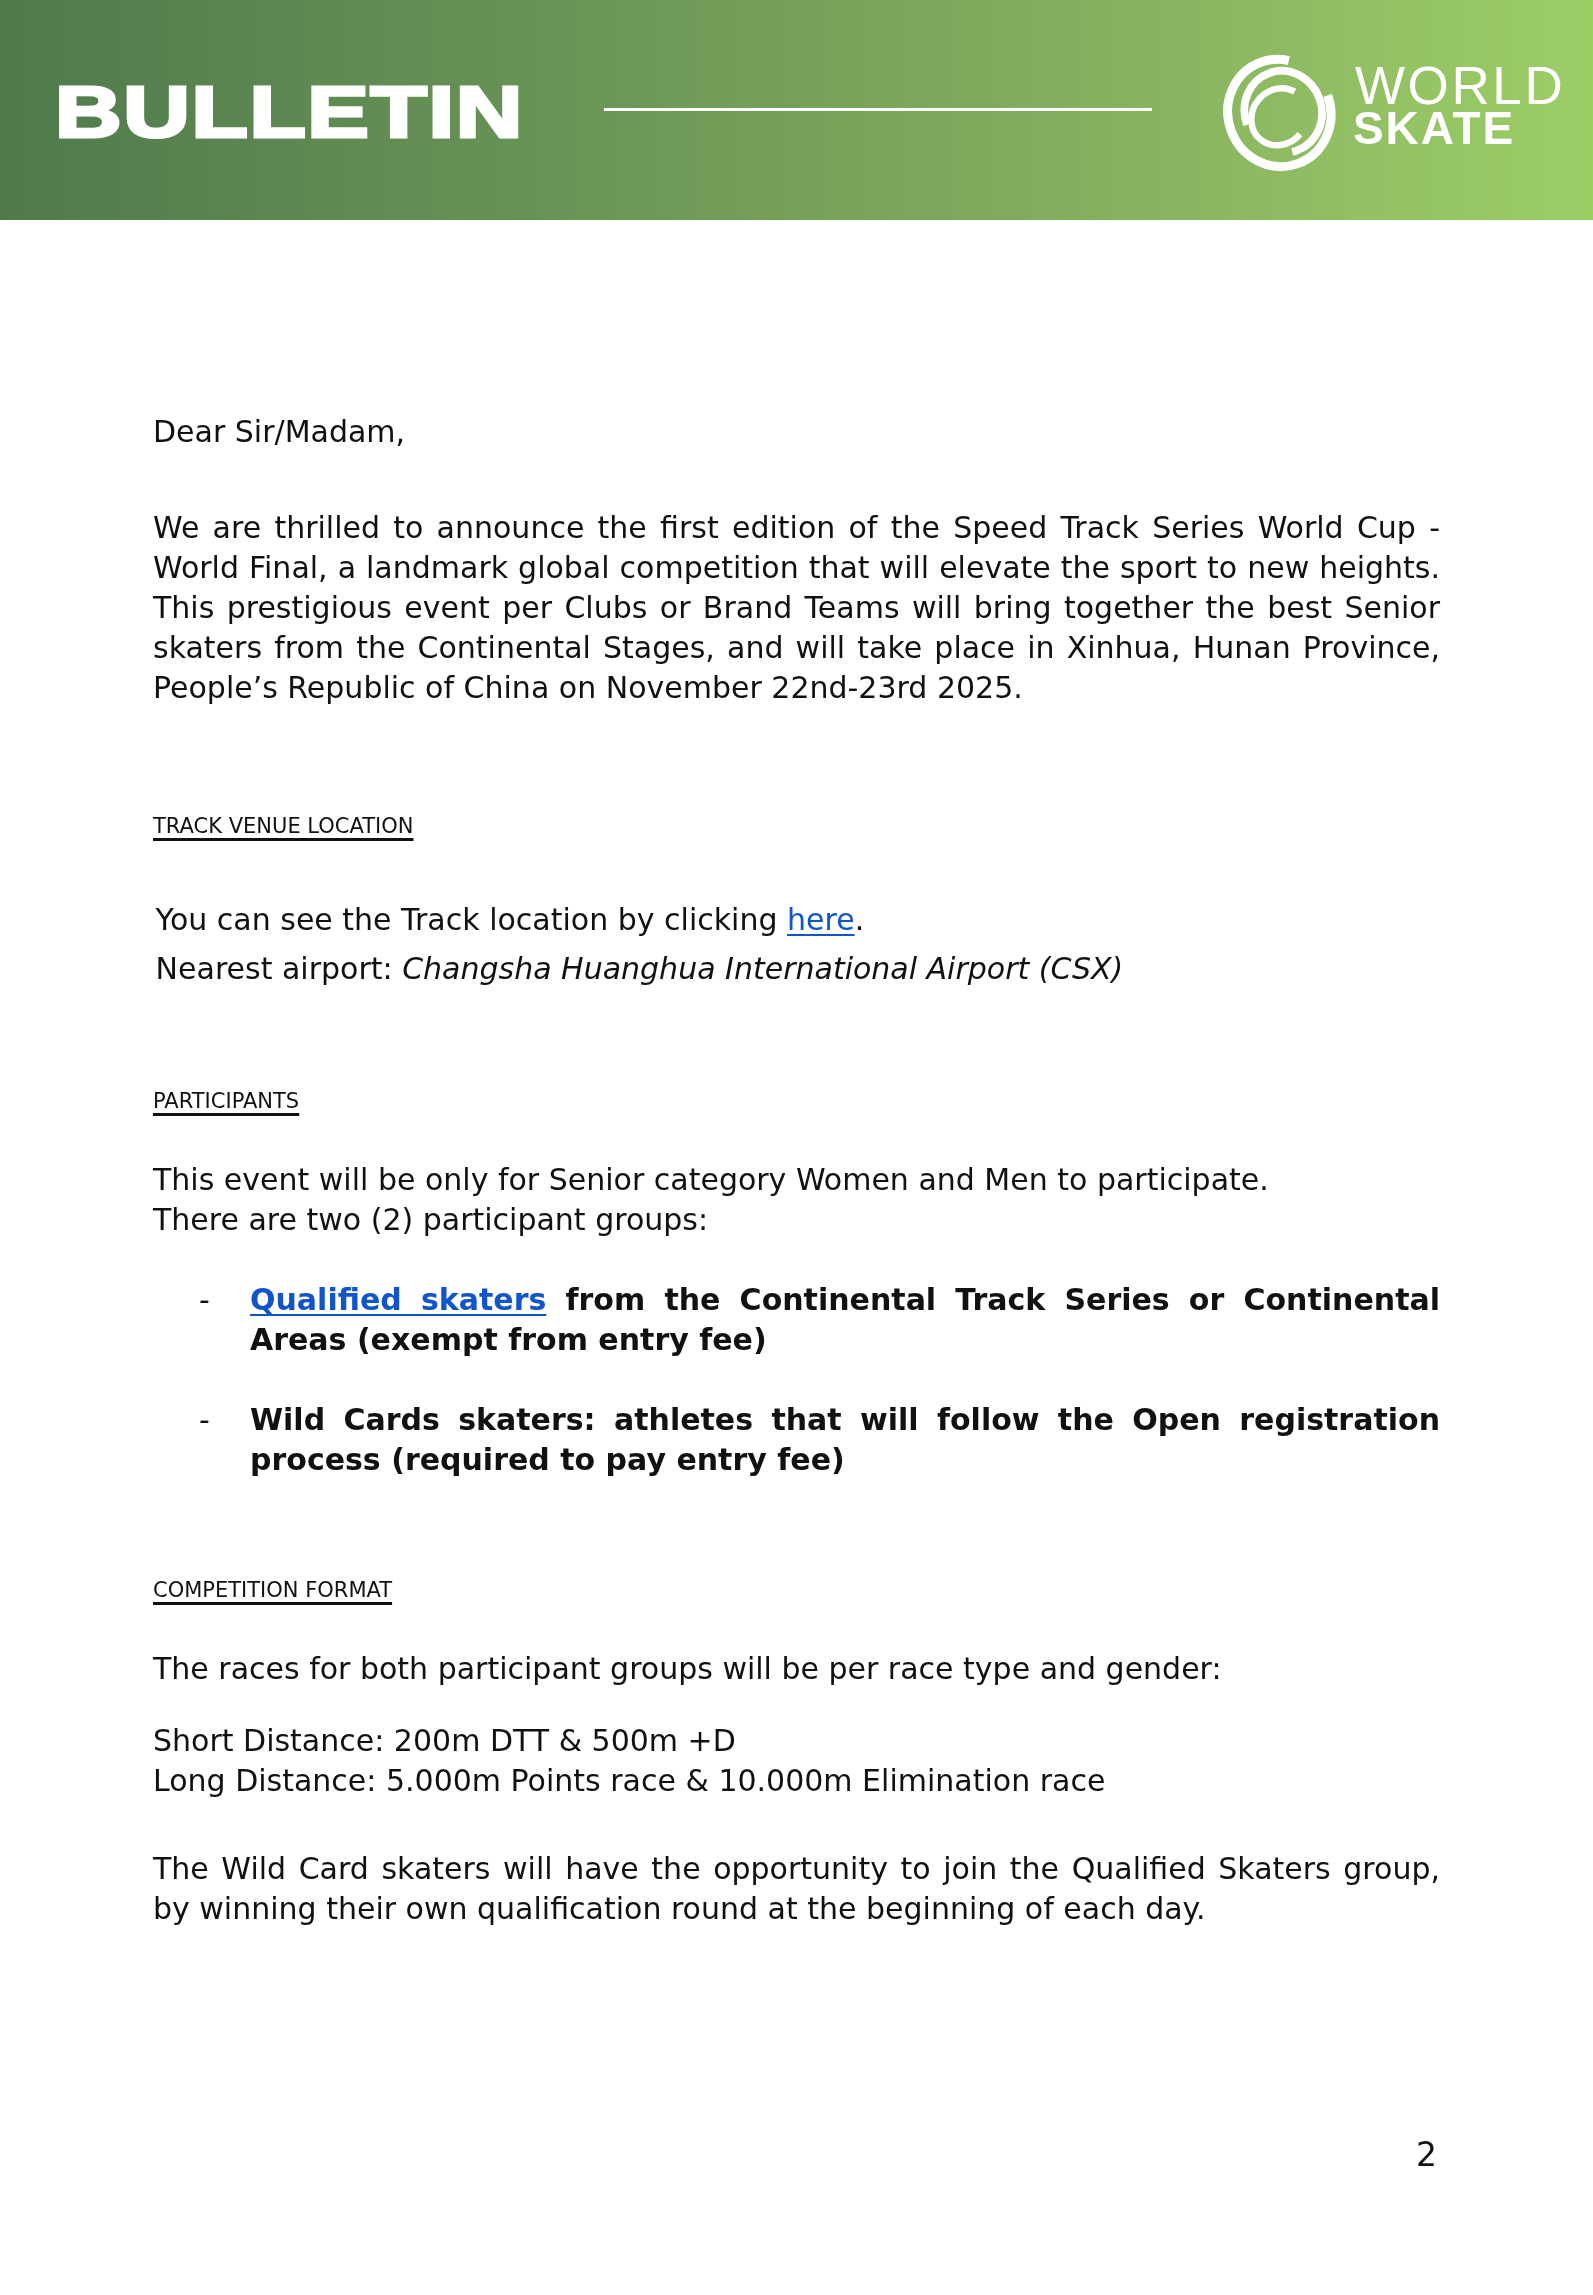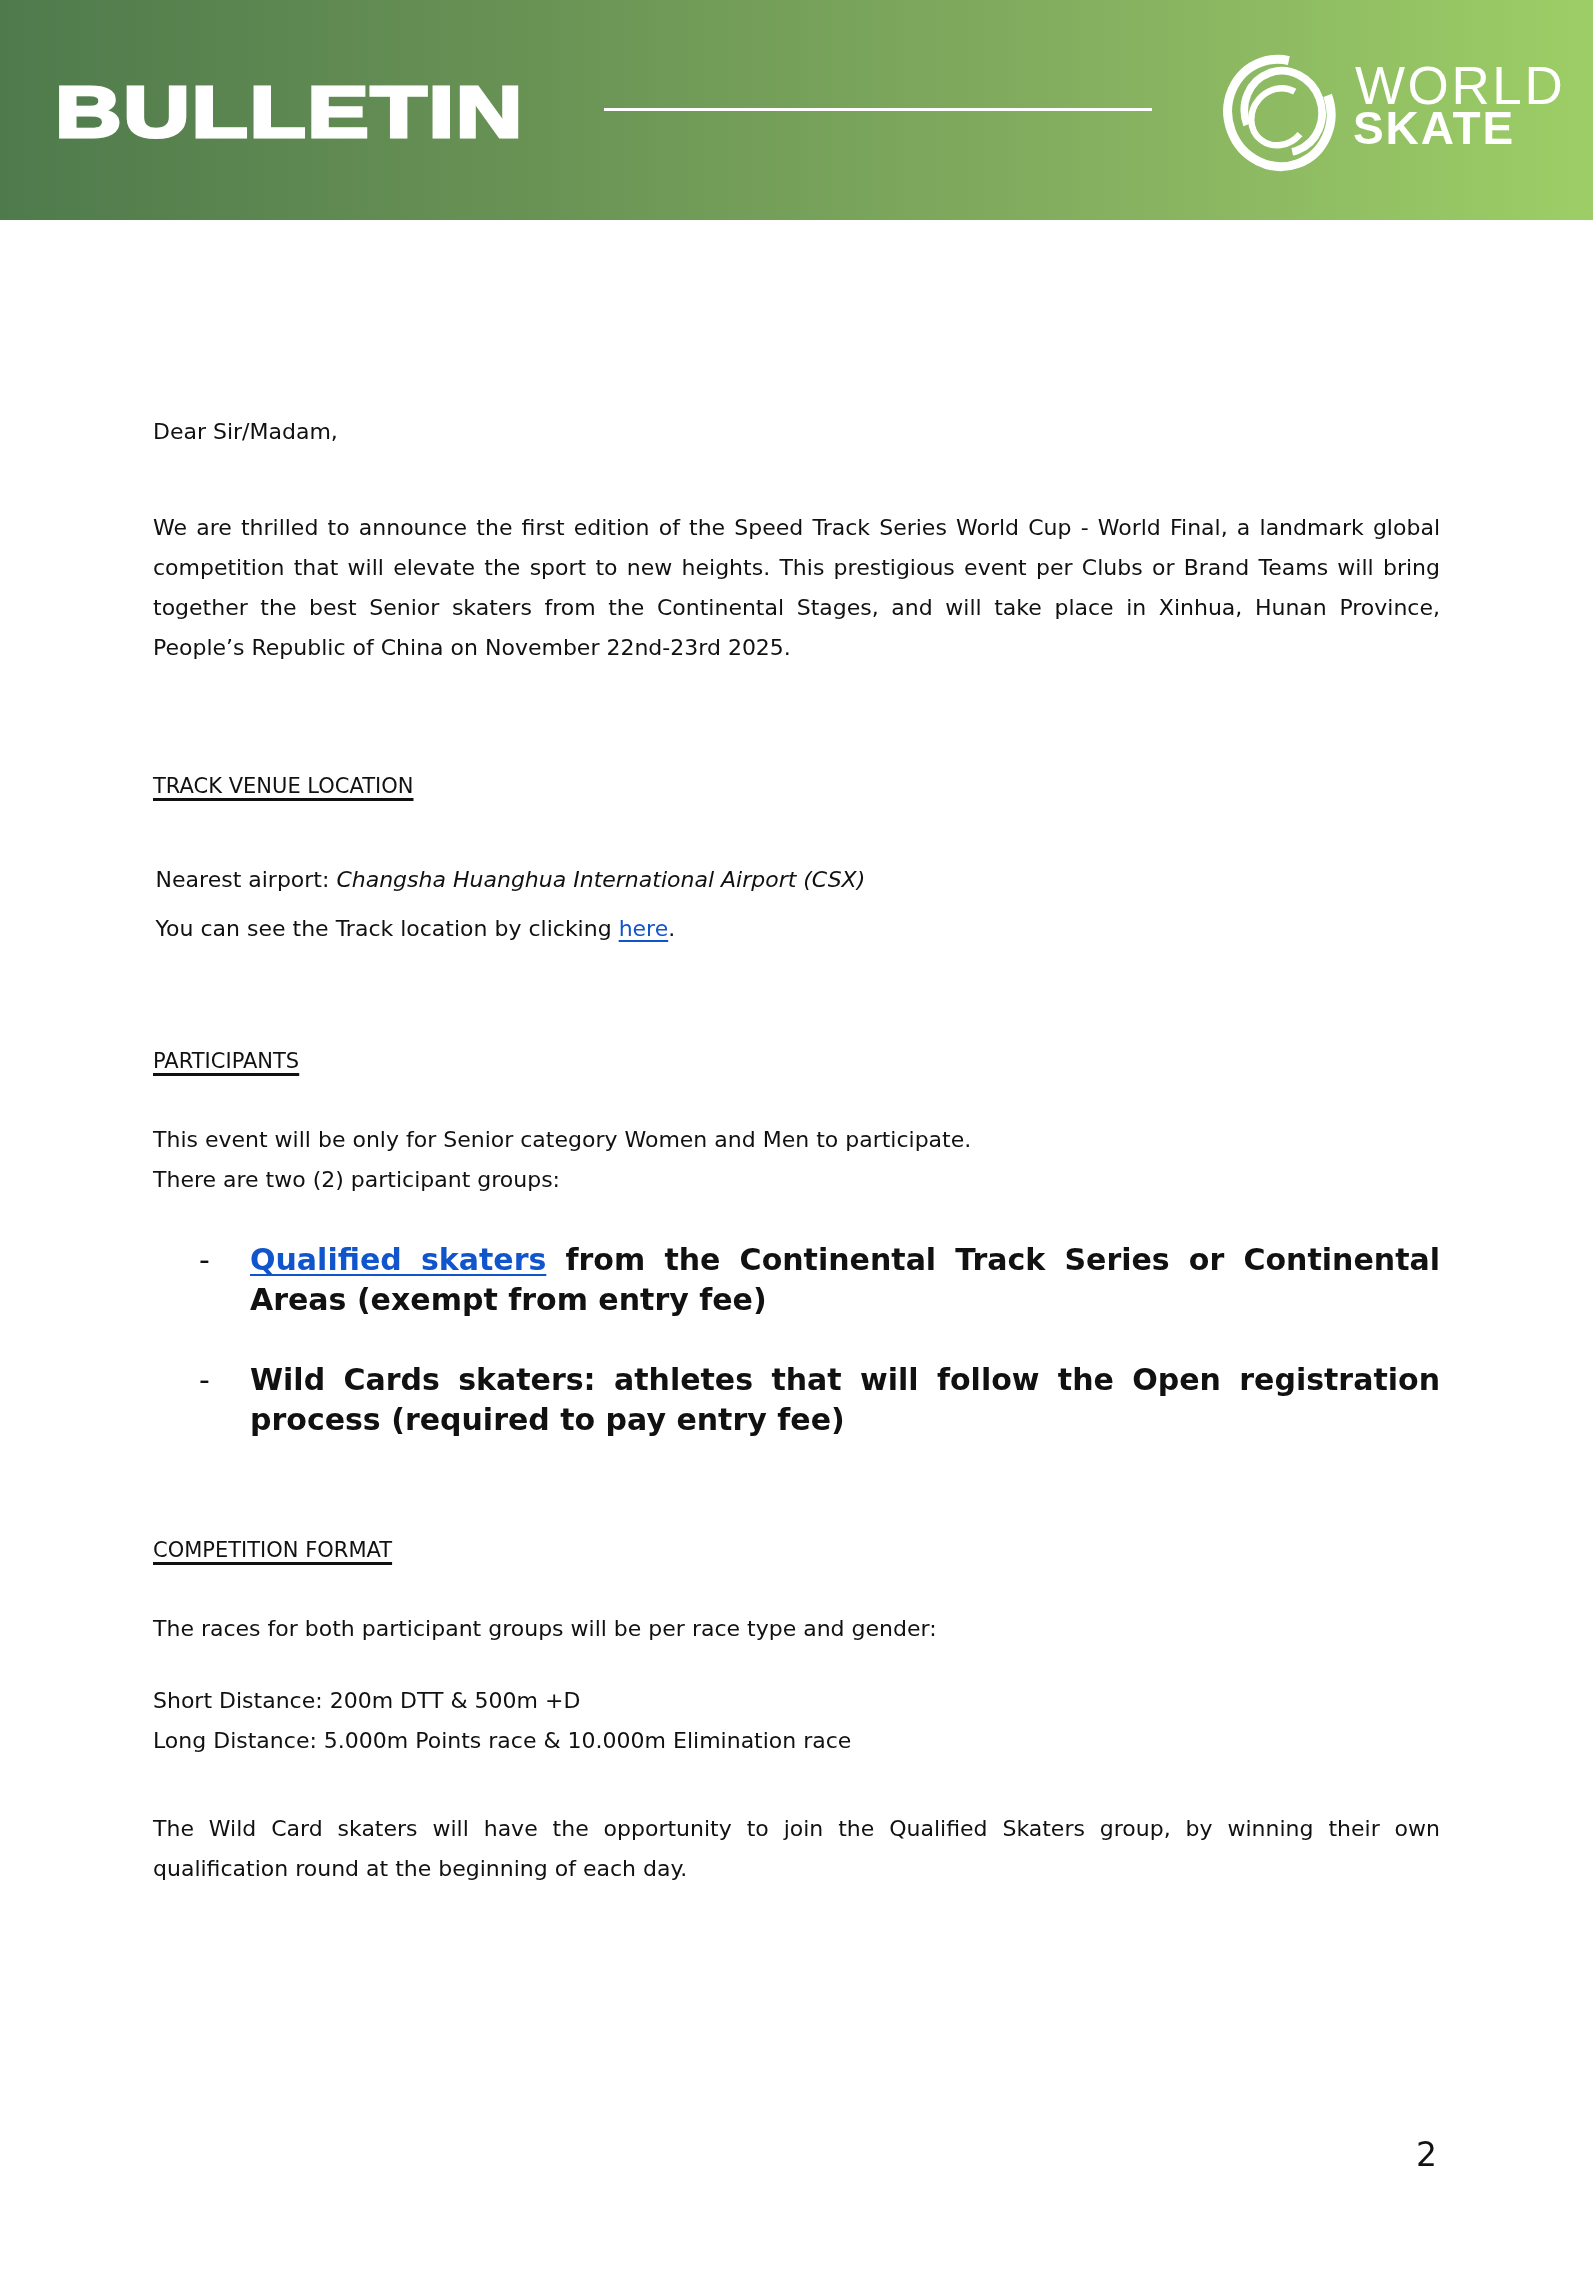--- a/index.html
+++ b/index.html
@@ -26,21 +26,21 @@
   .logo svg { position: absolute; left: 0; top: 0; }
   .logo-world {
     position: absolute; left: 135px; top: 9px; font-family: "Liberation Sans", sans-serif;
     font-weight: 400; font-size: 53px; color: #fff; letter-spacing: 2.6px; line-height: 1; text-align: right;
   }
   .logo-skate {
     position: absolute; left: 133px; top: 55px; font-family: "Liberation Sans", sans-serif;
     font-weight: 700; font-size: 46px; color: #fff; letter-spacing: 1.9px; line-height: 1;
   }
   .content { position: absolute; left: 153px; top: 412px; width: 1287px; }
-  .p { font-size: 22px; line-height: 40px; margin: 0; }
+  .p { font-size: 30px; line-height: 40px; margin: 0; }
   .justify { text-align: justify; margin-top: 16px; }
   .h { font-size: 21px; line-height: 40px; text-decoration: underline; text-decoration-thickness: 2.6px; text-underline-offset: 5.1px; margin: 0; font-weight: 400; }
   a.link { color: #1155cc; text-decoration: underline; text-decoration-thickness: 1.9px; text-underline-offset: 3.9px; }
   .italic { font-style: italic; }
   .bullet { display: flex; margin: 0; }
   .bullet .dash { width: 97px; padding-left: 46px; box-sizing: border-box; font-size: 30px; line-height: 40px; }
   .bullet .text { flex: 1; font-size: 30px; line-height: 40px; text-align: justify; font-weight: bold; }
   .page-number { position: absolute; left: 1416px; top: 2135px; font-size: 33px; }
 </style>
 </head>
@@ -61,22 +61,22 @@
 </div>
 
 <div class="content">
   <p class="p">Dear Sir/Madam,</p>
   <div style="height:40px"></div>
   <p class="p justify">We are thrilled to announce the first edition of the Speed Track Series World Cup - World Final, a landmark global competition that will elevate the sport to new heights. This prestigious event per Clubs or Brand Teams will bring together the best Senior skaters from the Continental Stages, and will take place in Xinhua, Hunan Province, People’s Republic of China on November 22nd-23rd 2025.</p>
 
   <div style="height:98px"></div>
   <h2 class="h">TRACK VENUE LOCATION</h2>
   <div style="height:49px"></div>
+  <p class="p" style="padding-left:2.6px; line-height:49px;"><span>You can see the Track location by clicking </span><a class="link" href="#">here</a><span>.</span></p>
   <p class="p" style="padding-left:2.6px; line-height:49px;"><span>Nearest airport: </span><span class="italic">Changsha Huanghua International Airport (CSX)</span></p>
-  <p class="p" style="padding-left:2.6px; line-height:49px;"><span>You can see the Track location by clicking </span><a class="link" href="#">here</a><span>.</span></p>
 
   <div style="height:88px"></div>
   <h2 class="h">PARTICIPANTS</h2>
   <div style="height:39px"></div>
   <p class="p">This event will be only for Senior category Women and Men to participate.</p>
   <p class="p">There are two (2) participant groups:</p>
   <div style="height:40px"></div>
   <div class="bullet">
     <span class="dash">-</span>
     <span class="text"><a class="link" href="#">Qualified skaters</a><span> from the Continental Track Series or Continental Areas (exempt from entry fee)</span></span>

